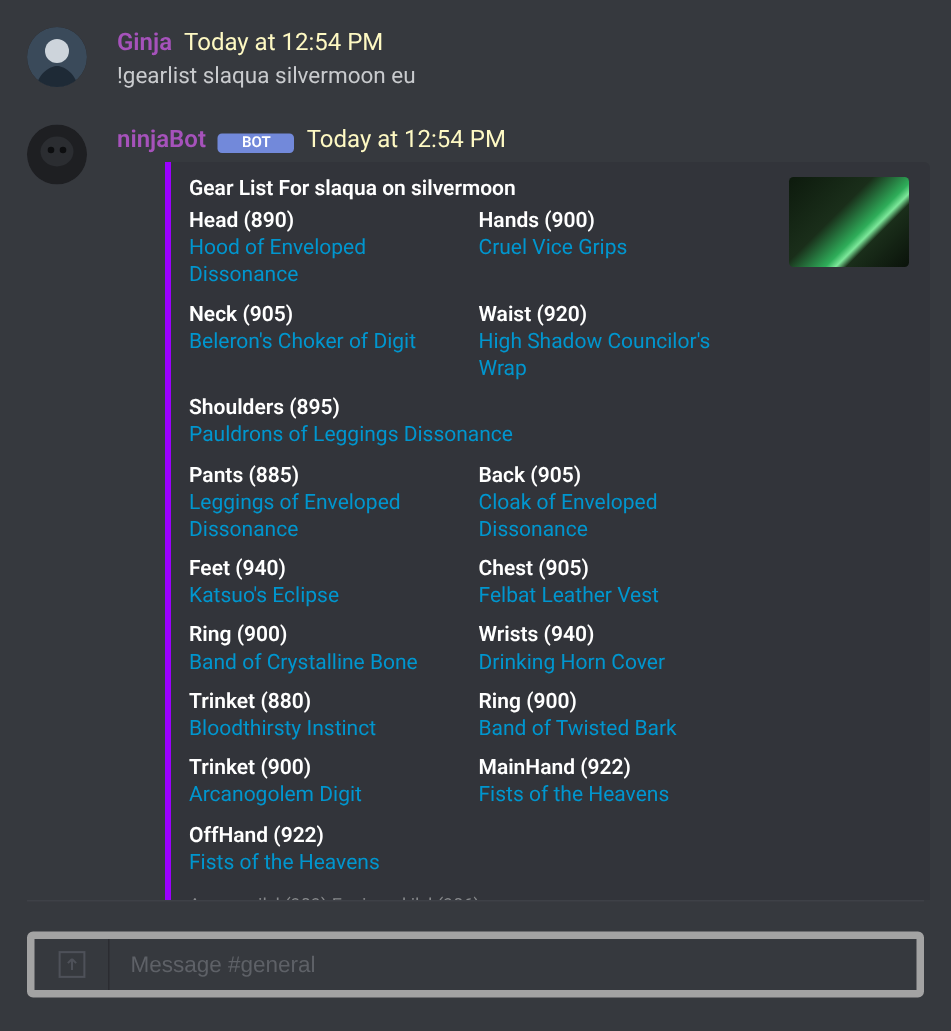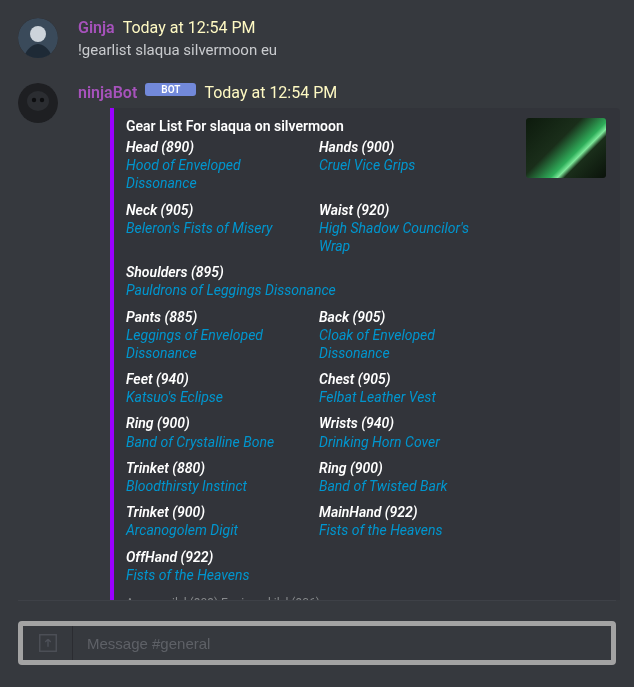--- a/index.html
+++ b/index.html
@@ -26,21 +26,21 @@
   .avatar {
     width: 40px; height: 40px; border-radius: 50%;
     margin-right: 20px;
     flex-shrink: 0;
     background: #2f3136;
     overflow: hidden;
     display: flex; align-items: center; justify-content: center;
   }
   .avatar svg { width: 40px; height: 40px; }
   .msg-body { flex: 1; min-width: 0; }
-  .msg-header { display: flex; align-items: flex-start; gap: 8px; margin-bottom: 3px; }
+  .msg-header { display: flex; align-items: flex-end; gap: 8px; margin-bottom: 3px; }
   .username { font-weight: 600; font-size: 16px; cursor: pointer; }
   .u-ginja { color: #a652bb; }
   .u-bot { color: #a652bb; }
   .bot-tag {
     background: #7289da;
     color: #fff;
     font-size: 10px;
     font-weight: 600;
     padding: 1px 16px;
     border-radius: 3px;
@@ -53,21 +53,21 @@
     background: rgba(47,49,54,0.55);
     border-left: 4px solid #9b00ff;
     border-radius: 0 4px 4px 0;
     padding: 10px 14px 10px 12px;
     margin-top: 6px;
     max-width: 520px;
     margin-left: 32px;
   }
   .embed-content { flex: 1; min-width: 0; }
   .embed-title { color: #fff; font-weight: 600; font-size: 14px; margin-bottom: 4px; }
-  .fields { display: flex; flex-wrap: wrap; font-style: italic; }
+  .fields { display: flex; flex-wrap: wrap; }
   .field { margin-bottom: 8px; padding-right: 14px; }
   .field.inline { flex: 0 0 50%; }
   .field.full { flex: 0 0 100%; }
   .field-name { color: #fff; font-weight: 600; font-size: 14px; line-height: 1.3; }
   .field-value { font-size: 14px; line-height: 1.3; }
   .field-value a { color: #0096cf; text-decoration: none; cursor: pointer; }
   .embed-footer { color: #87898c; font-size: 12px; margin-top: 4px; }
   .embed-thumb {
     width: 80px; height: 60px;
     margin-left: 14px;
@@ -148,21 +148,21 @@
               <div class="field inline">
                 <div class="field-name">Head (890)</div>
                 <div class="field-value"><a>Hood of Enveloped Dissonance</a></div>
               </div>
               <div class="field inline">
                 <div class="field-name">Hands (900)</div>
                 <div class="field-value"><a>Cruel Vice Grips</a></div>
               </div>
               <div class="field inline">
                 <div class="field-name">Neck (905)</div>
-                <div class="field-value"><a>Beleron's Fists of Misery</a></div>
+                <div class="field-value"><a>Beleron's Choker of Digit</a></div>
               </div>
               <div class="field inline">
                 <div class="field-name">Waist (920)</div>
                 <div class="field-value"><a>High Shadow Councilor's Wrap</a></div>
               </div>
               <div class="field full">
                 <div class="field-name">Shoulders (895)</div>
                 <div class="field-value"><a>Pauldrons of Leggings Dissonance</a></div>
               </div>
               <div class="field inline">

